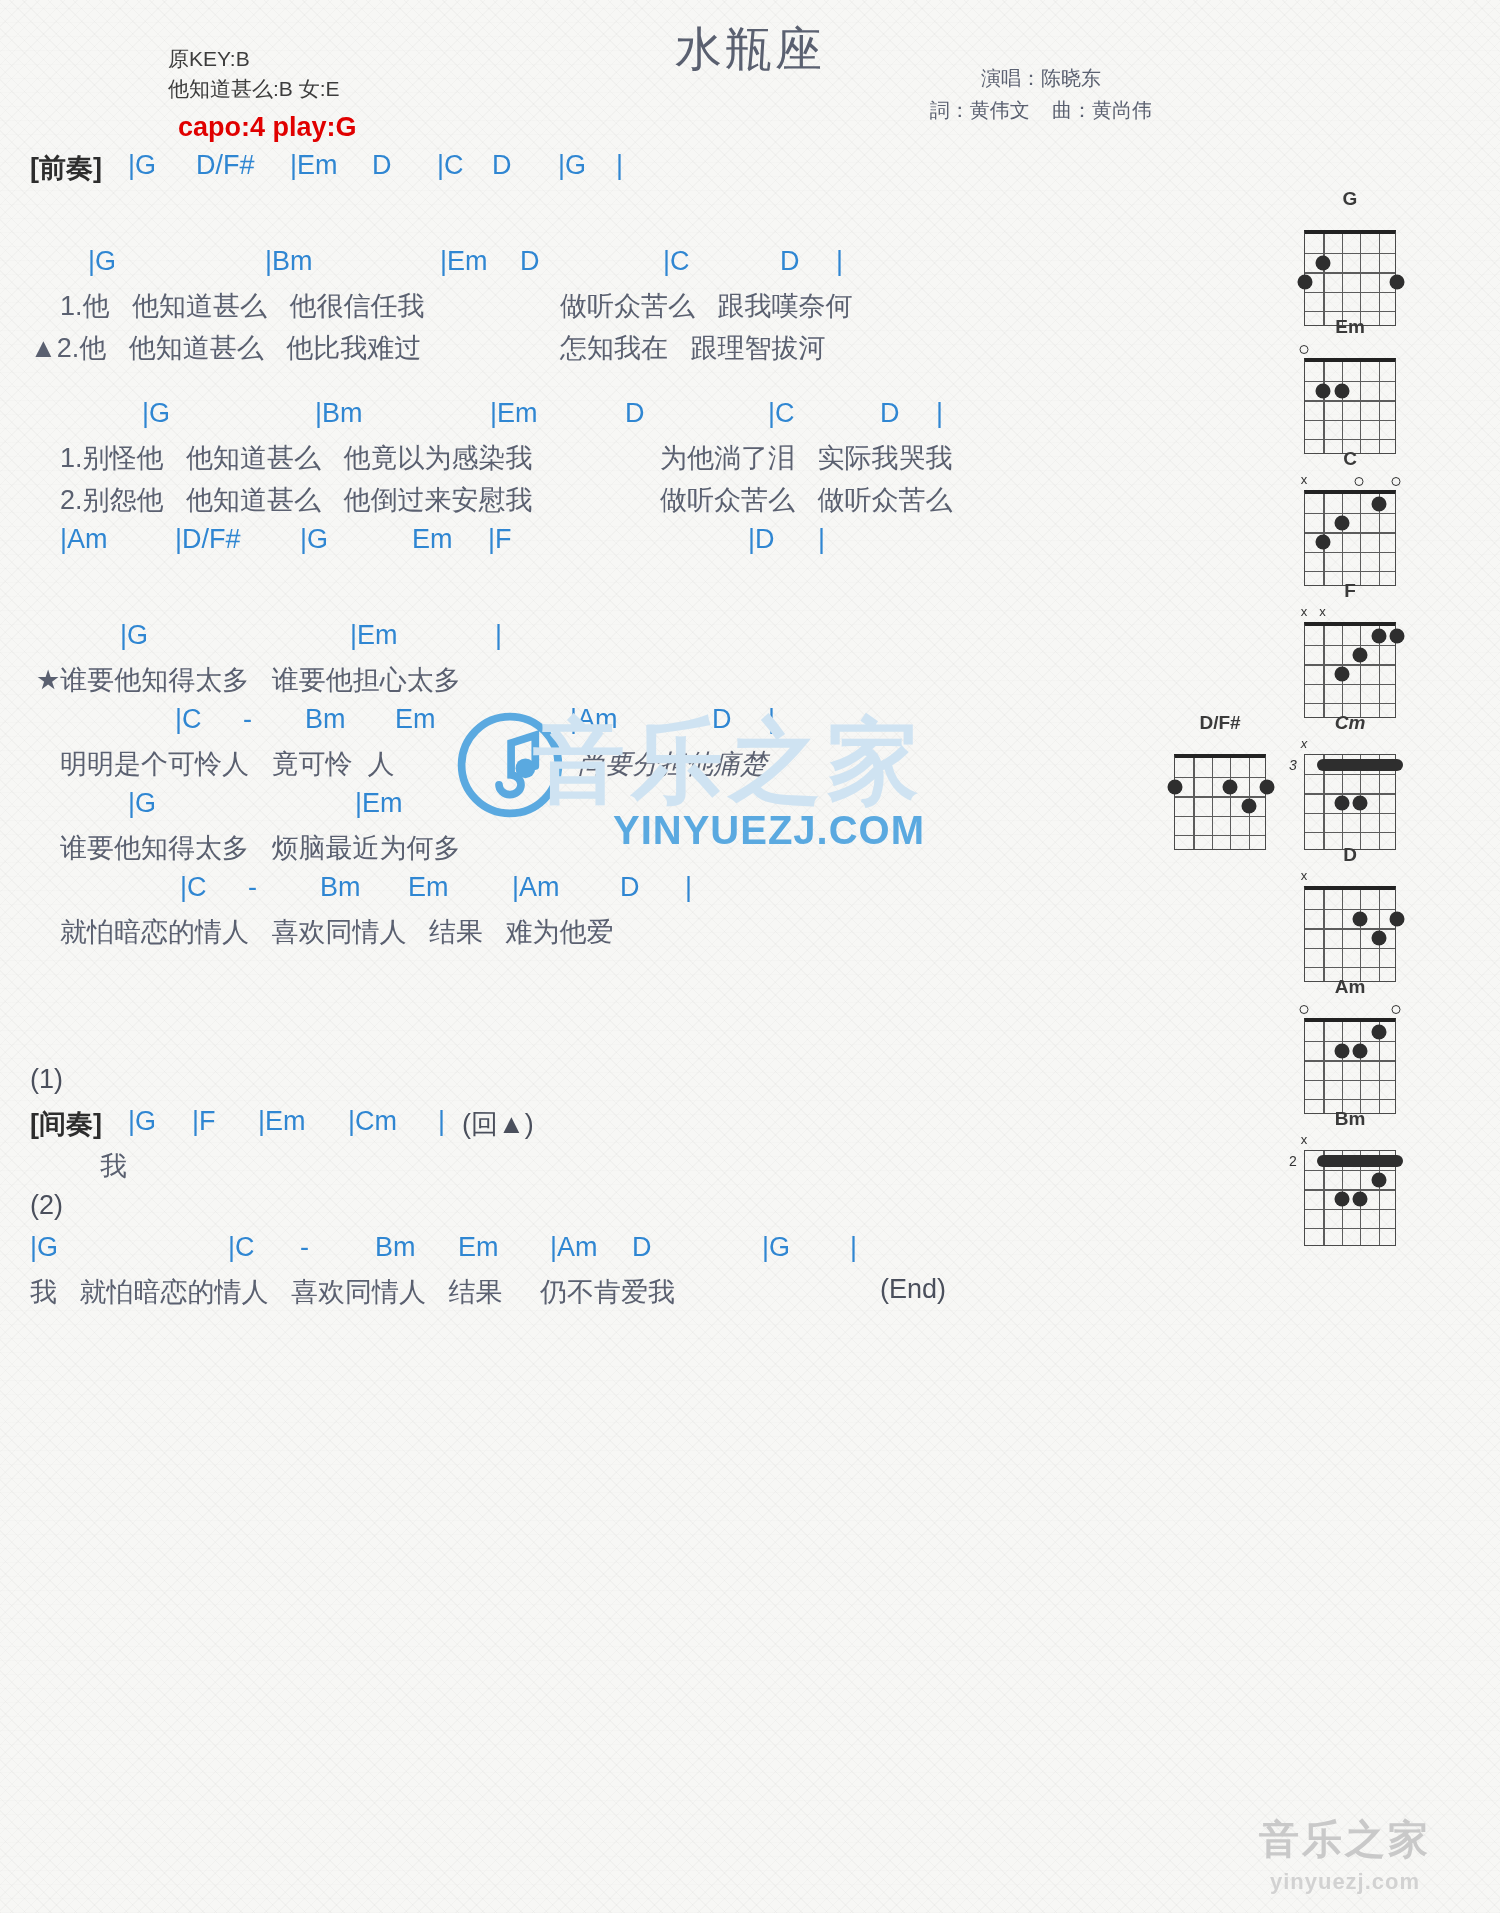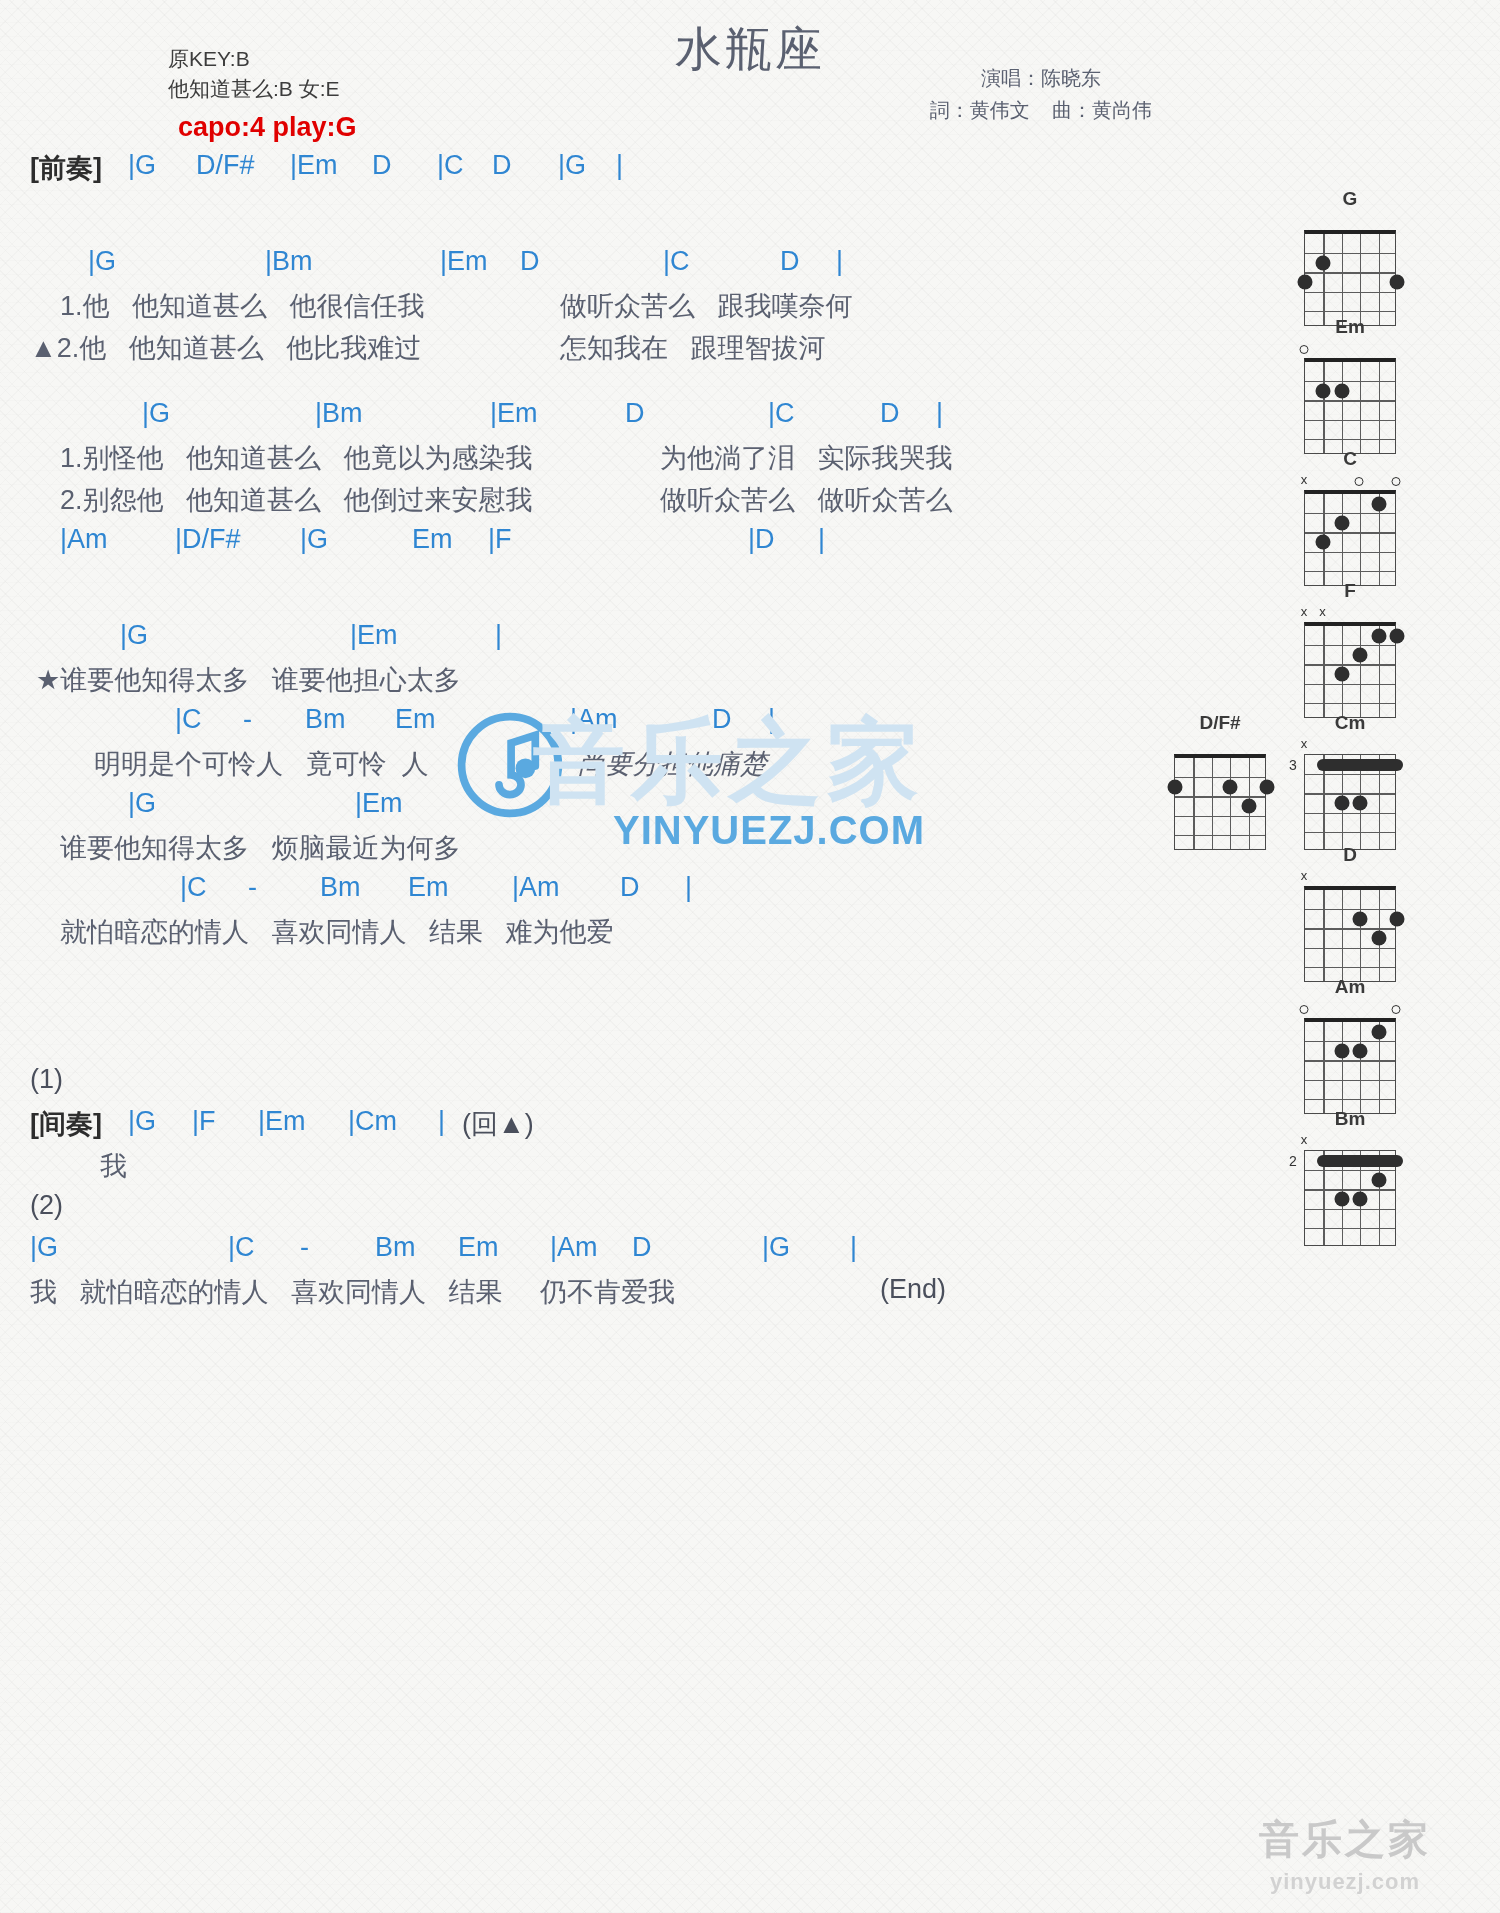--- a/index.html
+++ b/index.html
@@ -143,21 +143,21 @@
       <div class="row lyrics"><span class="seg lyr" style="left: 30px;">▲2.他   他知道甚么   他比我难过</span><span class="seg lyr" style="left: 560px;">怎知我在   跟理智拔河</span></div>
       <div class="row spacer"></div>
       <div class="row chords"><span class="seg" style="left: 142px;">|G</span><span class="seg" style="left: 315px;">|Bm</span><span class="seg" style="left: 490px;">|Em</span><span class="seg" style="left: 625px;">D</span><span class="seg" style="left: 768px;">|C</span><span class="seg" style="left: 880px;">D</span><span class="seg" style="left: 936px;">|</span></div>
       <div class="row lyrics"><span class="seg lyr" style="left: 60px;">1.别怪他   他知道甚么   他竟以为感染我</span><span class="seg lyr" style="left: 660px;">为他淌了泪   实际我哭我</span></div>
       <div class="row lyrics"><span class="seg lyr" style="left: 60px;">2.别怨他   他知道甚么   他倒过来安慰我</span><span class="seg lyr" style="left: 660px;">做听众苦么   做听众苦么</span></div>
       <div class="row chords"><span class="seg" style="left: 60px;">|Am</span><span class="seg" style="left: 175px;">|D/F#</span><span class="seg" style="left: 300px;">|G</span><span class="seg" style="left: 412px;">Em</span><span class="seg" style="left: 488px;">|F</span><span class="seg" style="left: 748px;">|D</span><span class="seg" style="left: 818px;">|</span></div>
       <div class="row spacer-lg"></div>
       <div class="row chords"><span class="seg" style="left: 120px;">|G</span><span class="seg" style="left: 350px;">|Em</span><span class="seg" style="left: 495px;">|</span></div>
       <div class="row lyrics"><span class="seg lyr" style="left: 36px;">★谁要他知得太多   谁要他担心太多</span></div>
       <div class="row chords"><span class="seg" style="left: 175px;">|C</span><span class="seg" style="left: 243px;">-</span><span class="seg" style="left: 305px;">Bm</span><span class="seg" style="left: 395px;">Em</span><span class="seg" style="left: 570px;">|Am</span><span class="seg" style="left: 712px;">D</span><span class="seg" style="left: 768px;">|</span></div>
-      <div class="row lyrics"><span class="seg lyr" style="left: 60px; margin-left: 34px;">明明是个可怜人   竟可怜  人</span><span class="seg lyr" style="left: 578px; font-style: italic;">尚要分担他痛楚</span></div>
+      <div class="row lyrics"><span class="seg lyr" style="left: 60px;">明明是个可怜人   竟可怜  人</span><span class="seg lyr" style="left: 578px; font-style: italic;">尚要分担他痛楚</span></div>
       <div class="row chords"><span class="seg" style="left: 128px;">|G</span><span class="seg" style="left: 355px;">|Em</span></div>
       <div class="row lyrics"><span class="seg lyr" style="left: 60px;">谁要他知得太多   烦脑最近为何多</span></div>
       <div class="row chords"><span class="seg" style="left: 180px;">|C</span><span class="seg" style="left: 248px;">-</span><span class="seg" style="left: 320px;">Bm</span><span class="seg" style="left: 408px;">Em</span><span class="seg" style="left: 512px;">|Am</span><span class="seg" style="left: 620px;">D</span><span class="seg" style="left: 685px;">|</span></div>
       <div class="row lyrics"><span class="seg lyr" style="left: 60px;">就怕暗恋的情人   喜欢同情人   结果   难为他爱</span></div>
       <div class="row spacer-lg"></div>
       <div class="row spacer-lg"></div>
       <div class="row lyrics"><span class="seg dark" style="left: 30px;">(1)</span></div>
       <div class="row chords"><span class="seg black" style="left: 30px;">[间奏]</span><span class="seg" style="left: 128px;">|G</span><span class="seg" style="left: 192px;">|F</span><span class="seg" style="left: 258px;">|Em</span><span class="seg" style="left: 348px;">|Cm</span><span class="seg" style="left: 438px;">|</span><span class="seg dark" style="left: 462px;">(回▲)</span></div>
       <div class="row lyrics"><span class="seg lyr" style="left: 100px;">我</span></div>
       <div class="row lyrics"><span class="seg dark" style="left: 30px;">(2)</span></div>
@@ -264,21 +264,21 @@
             <div class="h" style="top: 38.4px;"></div>
             <div class="h" style="top: 57.6px;"></div>
             <div class="h" style="top: 76.8px;"></div>
             <div class="dot" style="left: 0px; top: 28.8px;"></div>
             <div class="dot" style="left: 55.2px; top: 28.8px;"></div>
             <div class="dot" style="left: 73.6px; top: 48px;"></div>
             <div class="dot" style="left: 92px; top: 28.8px;"></div>
           </div>
         </div>
       </div>
-      <div class="diag" style="left: 148px; top: 524px;">
+      <div class="diag" style="left: 148px; top: 524px; font-style: italic;">
         <div class="dname">Cm</div>
         <div class="grid-wrap">
           <div class="markers">
             <span style="left: 0px;">x</span>
           </div>
           <div class="fretgrid barred">
             <div class="v" style="left: 18.4px;"></div>
             <div class="v" style="left: 36.8px;"></div>
             <div class="v" style="left: 55.2px;"></div>
             <div class="v" style="left: 73.6px;"></div>

